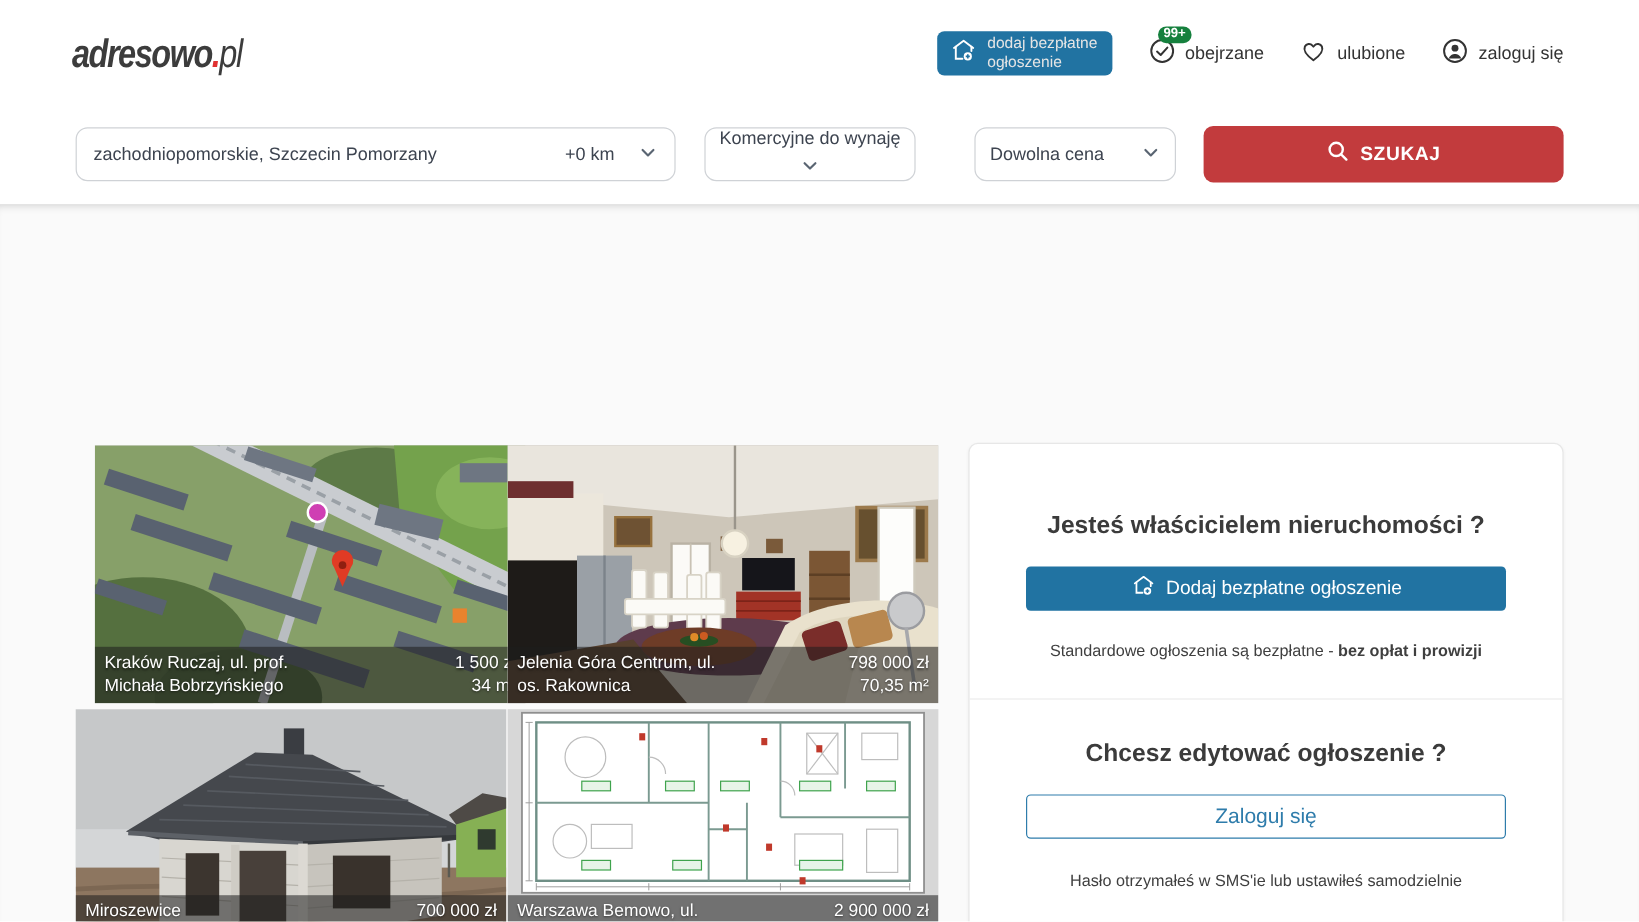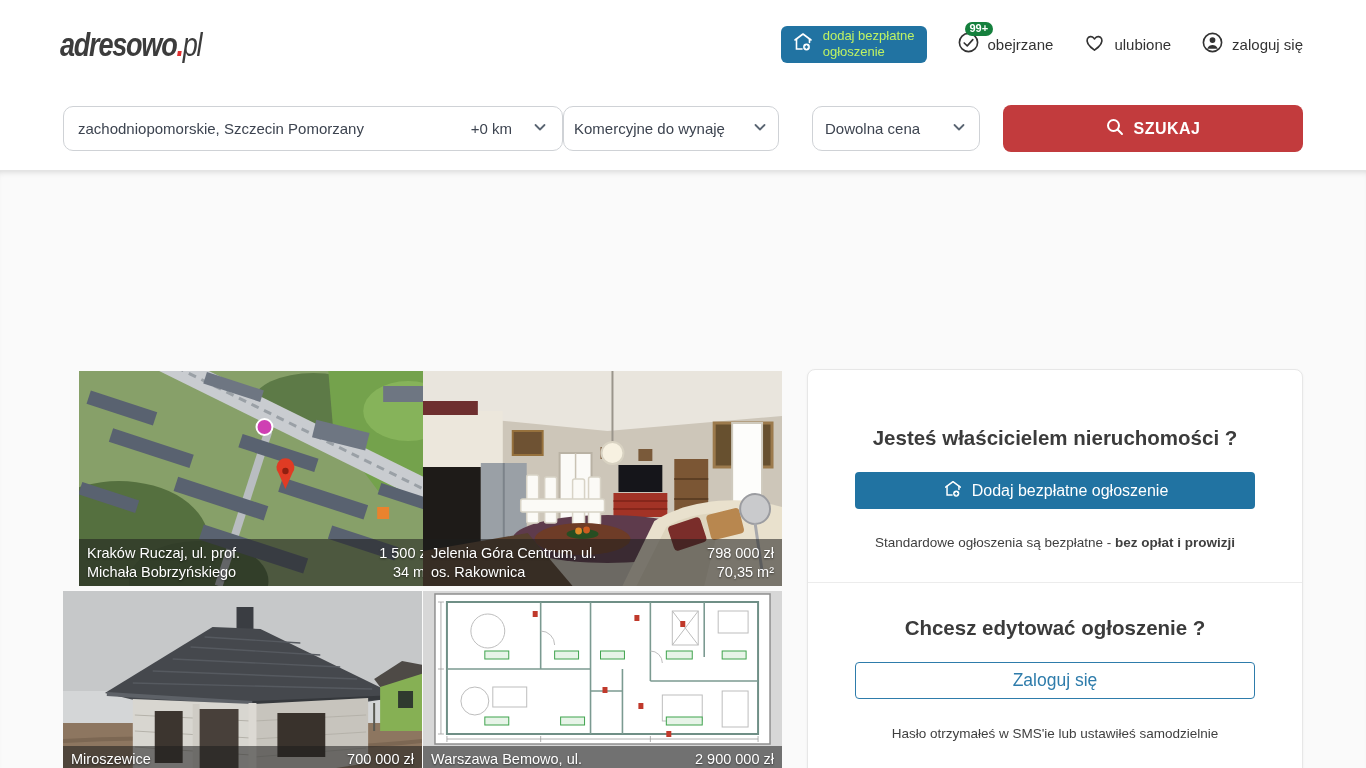--- a/index.html
+++ b/index.html
@@ -7,36 +7,36 @@
               font-family:"Liberation Sans", sans-serif; }
   .page { position:relative; width:1366px; height:768px; background:#fff; overflow:hidden; }
 
   
   .header { position:absolute; top:0; left:0; width:1366px; height:88px; background:#fff; }
   .logo { position:absolute; left:60px; top:26px; font-size:33px; font-style:italic; font-weight:bold;
           color:#3c3c3c; letter-spacing:-1.5px; transform:scaleX(.82); transform-origin:left center; white-space:nowrap; cursor:pointer; }
   .logo .dot { color:#e03131; }
   .logo .tld { font-weight:500; }
   .hdr-right { position:absolute; right:63px; top:0; height:88px; display:flex; align-items:center; gap:30px; }
-  .add-btn { background:#2173a2; color:#bef264; border:none; border-radius:6px; padding:6px 12px 6px 10px;
+  .add-btn { background:#2173a2; color:#e5e5e5; border:none; border-radius:6px; padding:6px 12px 6px 10px;
              display:flex; align-items:center; gap:8px; font-size:13px; line-height:1.25; cursor:pointer;
              font-family:inherit; text-align:left; height:37px; }
   .hdr-link { display:flex; align-items:center; gap:8px; font-size:15px; color:#333; cursor:pointer; position:relative; }
   .badge { position:absolute; top:-9px; left:8px; background:#15803d; color:#fff; font-size:11px; font-weight:bold;
            border-radius:8px; padding:1px 5px 2px; line-height:1; }
   .icon-svg { display:block; }
 
   
   .searchrow { position:absolute; top:106px; left:63px; width:1240px; height:46px; }
   .field { position:absolute; top:0; height:45px; background:#fff; border:1px solid #cfd2d6; border-radius:10px;
            display:flex; align-items:center; font-size:15px; color:#3d4450; cursor:pointer; }
   .f-loc { left:0; width:500px; padding:0 14px; }
   .f-loc .loc-text { flex:1; white-space:nowrap; overflow:hidden; }
   .f-loc .radius { margin-right:20px; color:#3d4450; }
-  .f-cat { left:500px; width:216px; padding:0 10px; }
+  .f-cat { left:524px; width:176px; padding:0 10px;flex-direction:column; }
   .f-cat .val { flex:1; white-space:nowrap; overflow:hidden; }
   .f-price { left:749px; width:168px; padding:0 12px; }
   .f-price .val { flex:1; }
   .chev { flex:none; }
   .search-btn { position:absolute; left:940px; top:-1px; width:300px; height:47px; background:#c23b3d; border:none;
                 border-radius:8px; color:#fff; font-size:16px; font-weight:bold; letter-spacing:.5px;
                 display:flex; align-items:center; justify-content:center; gap:8px; cursor:pointer; font-family:inherit; }
 
   
   .content-bg { position:absolute; top:170px; left:0; width:1366px; height:598px; background:#fafafa;

